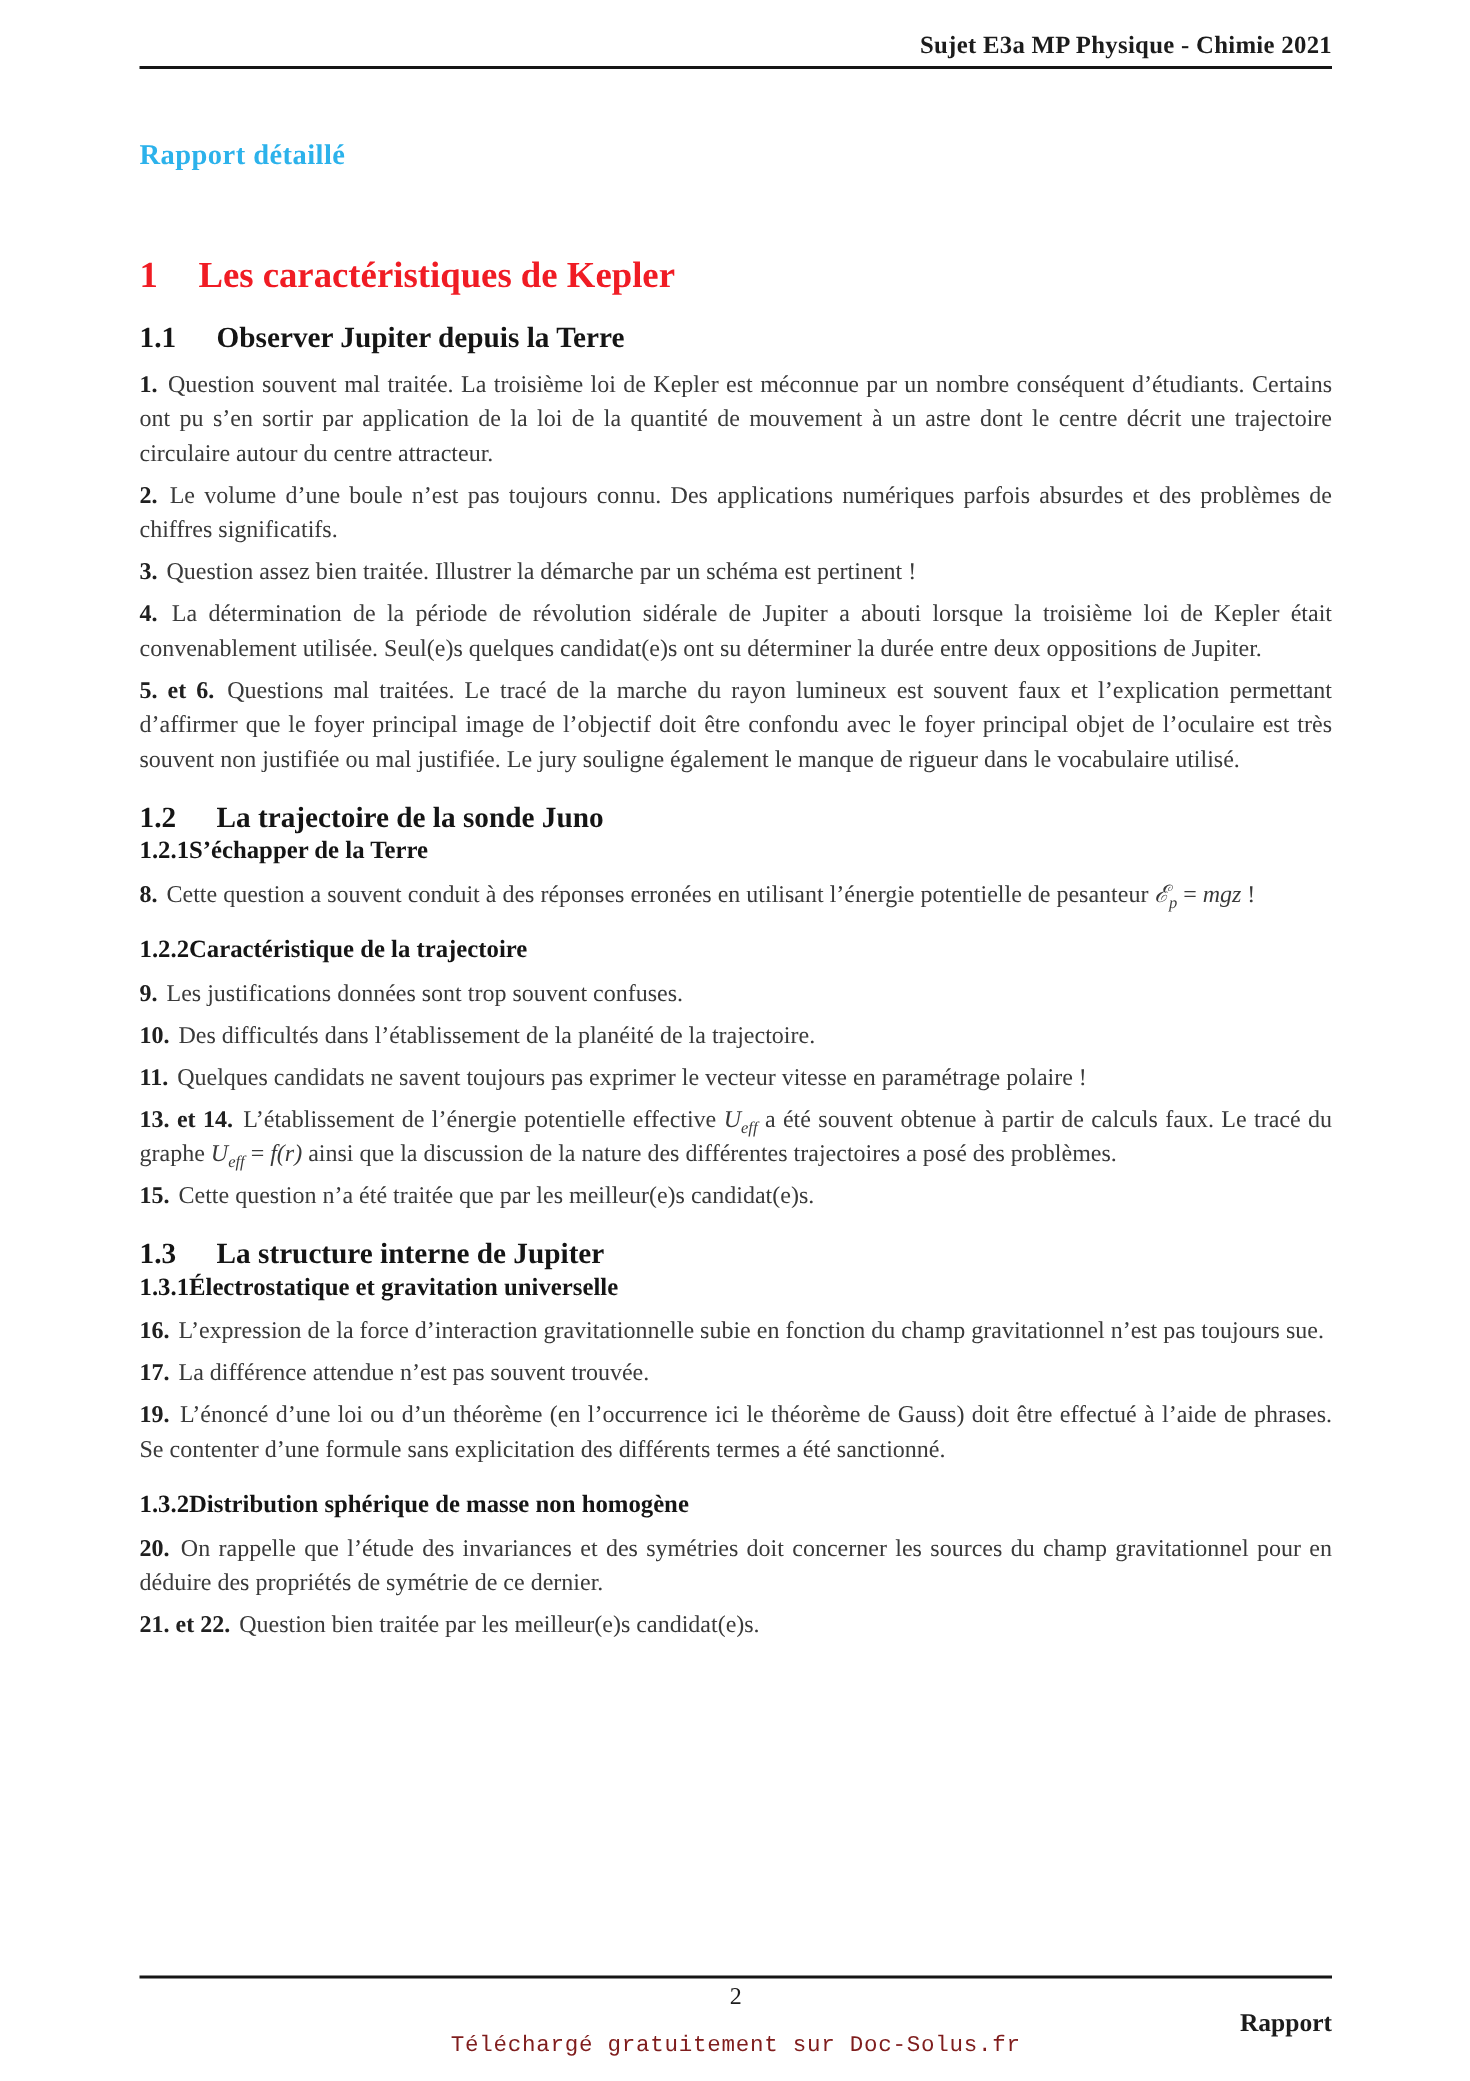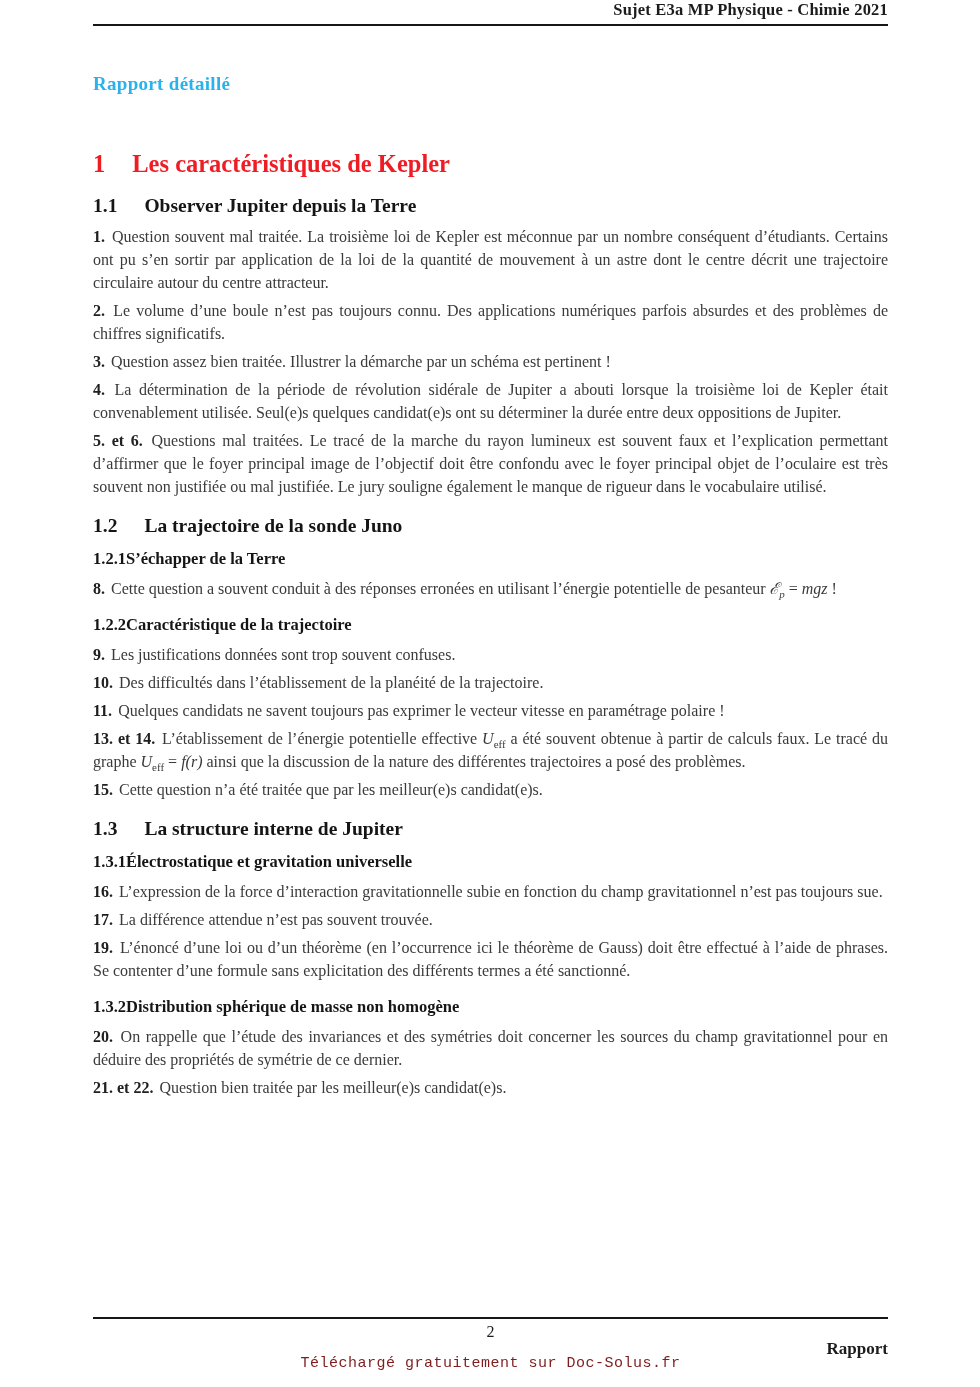--- a/index.html
+++ b/index.html
@@ -6,48 +6,48 @@
   .page{
     position:relative;
     width:980px;height:1387px;
     background:#ffffff;
     overflow:hidden;
     font-family:"Liberation Serif","DejaVu Serif",serif;
     color:var(--body-ink,#3a3a3a);
   }
   .margins{margin:0 92px 0 93px;}
   
-  .hdr{text-align:right;}
+  .hdr{padding-top:20px;text-align:right;}
   .hdr-title{font-weight:bold;font-size:16.5px;color:#1c1c1c;letter-spacing:.2px;}
   .hdr-rule{margin-top:4px;height:2px;background:var(--rule,#161616);}
   
   .doc-title{
     margin-top:47px;text-align:left;
     font-size:19px;font-weight:bold;
     color:var(--accent,#2cb2eb);letter-spacing:.3px;
   }
   
   h1,h2,h3{margin:0;font-weight:bold;color:#151515;}
   h1{margin-top:55px;font-size:24.5px;color:var(--section-red,#f01c24);}
   h1 .num{margin-right:27px;}
   h2{margin-top:17px;font-size:19.5px;}
   h2 .num{margin-right:27px;}
   h3{margin-top:15px;font-size:16.5px;}
-  h2 + h3{margin-top:12px;}
+  h2 + h3{margin-top:0;}
   
   p.rpt{
     margin:5px 0 0;
     font-size:16px;line-height:23px;
     text-align:justify;
   }
   h1 + p.rpt, h2 + p.rpt, h3 + p.rpt{margin-top:8px;}
   p.rpt b.lbl{color:#202020;padding-right:2px;}
   .math{white-space:nowrap;}
   .math .base{font-style:italic;}
-  .math sub{font-size:11px;line-height:0;}
+  .math sub{font-size:11px;line-height:0;font-style:italic;}
   .math sub.it{font-style:italic;}
   .math .expr{font-style:italic;}
   
   .footer{position:absolute;left:93px;right:92px;top:1317px;}
   .foot-rule{height:2px;background:var(--rule,#161616);}
   .foot-row{position:relative;height:24px;margin-top:4px;font-size:17px;color:#1c1c1c;}
   .foot-page{position:absolute;left:0;right:0;text-align:center;font-size:16px;}
   .foot-label{position:absolute;right:0;top:16px;font-weight:bold;}
   .watermark{
     margin-top:8px;text-align:center;

